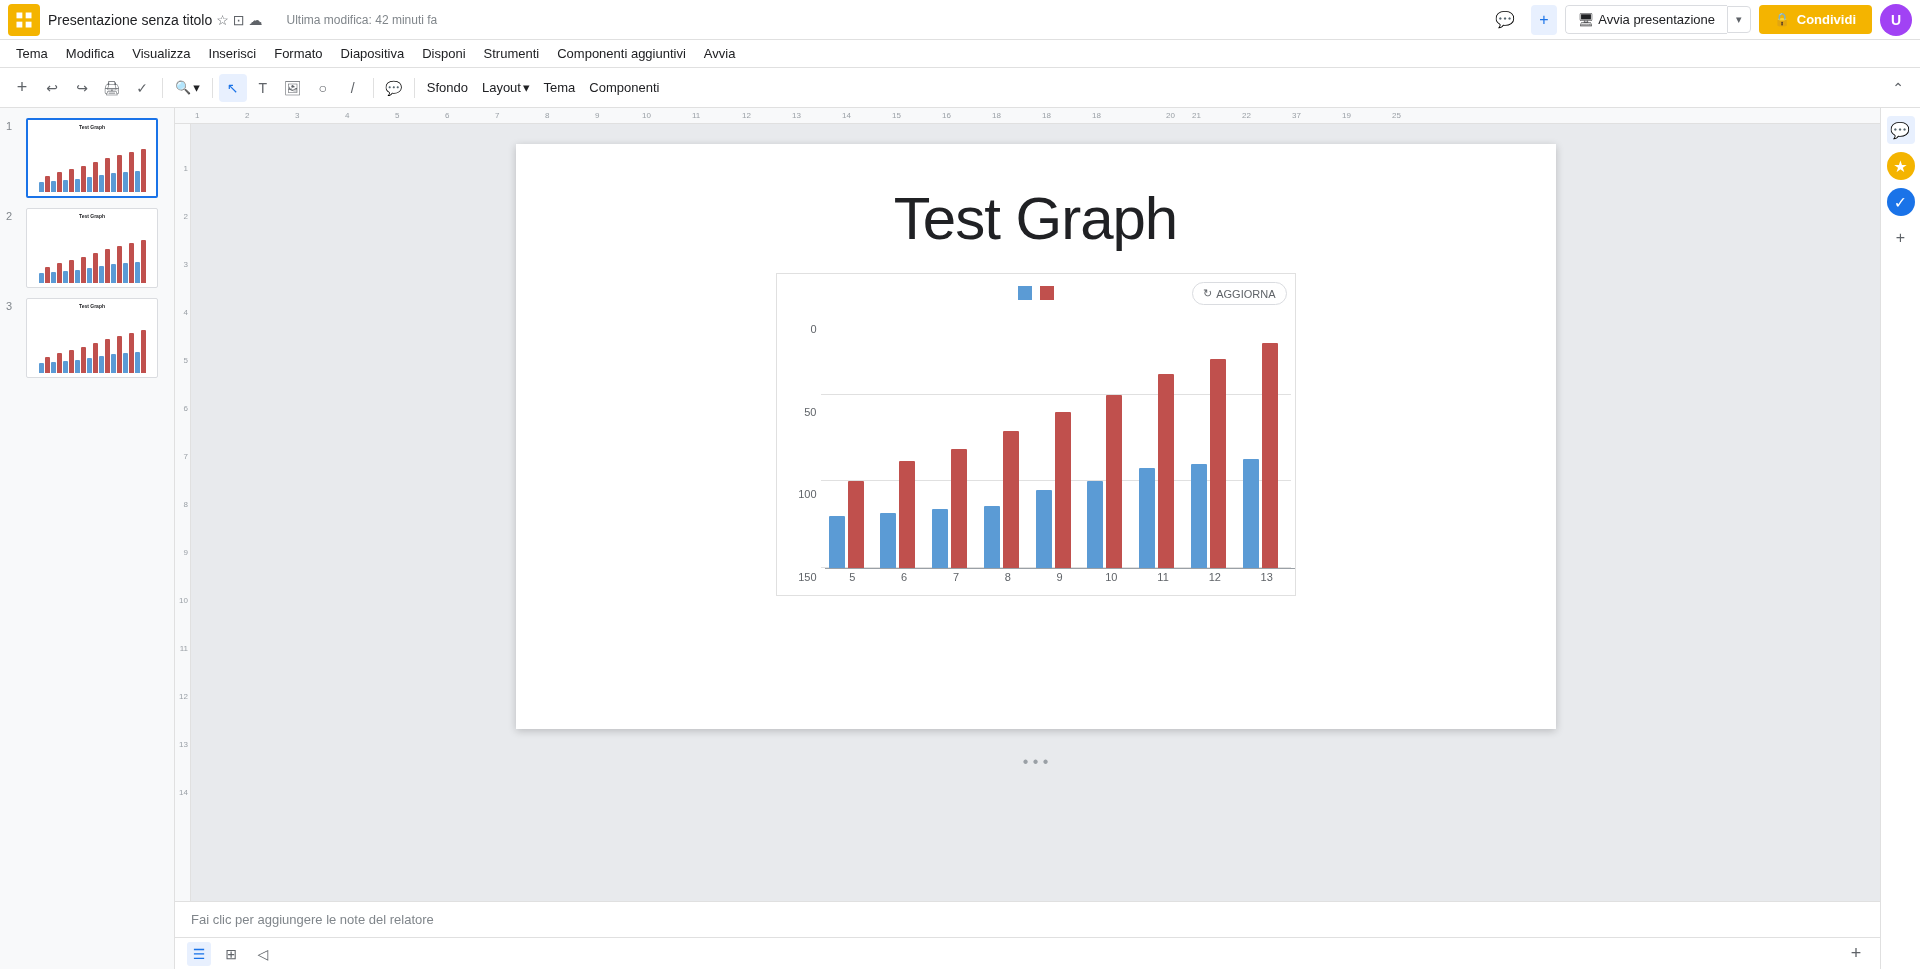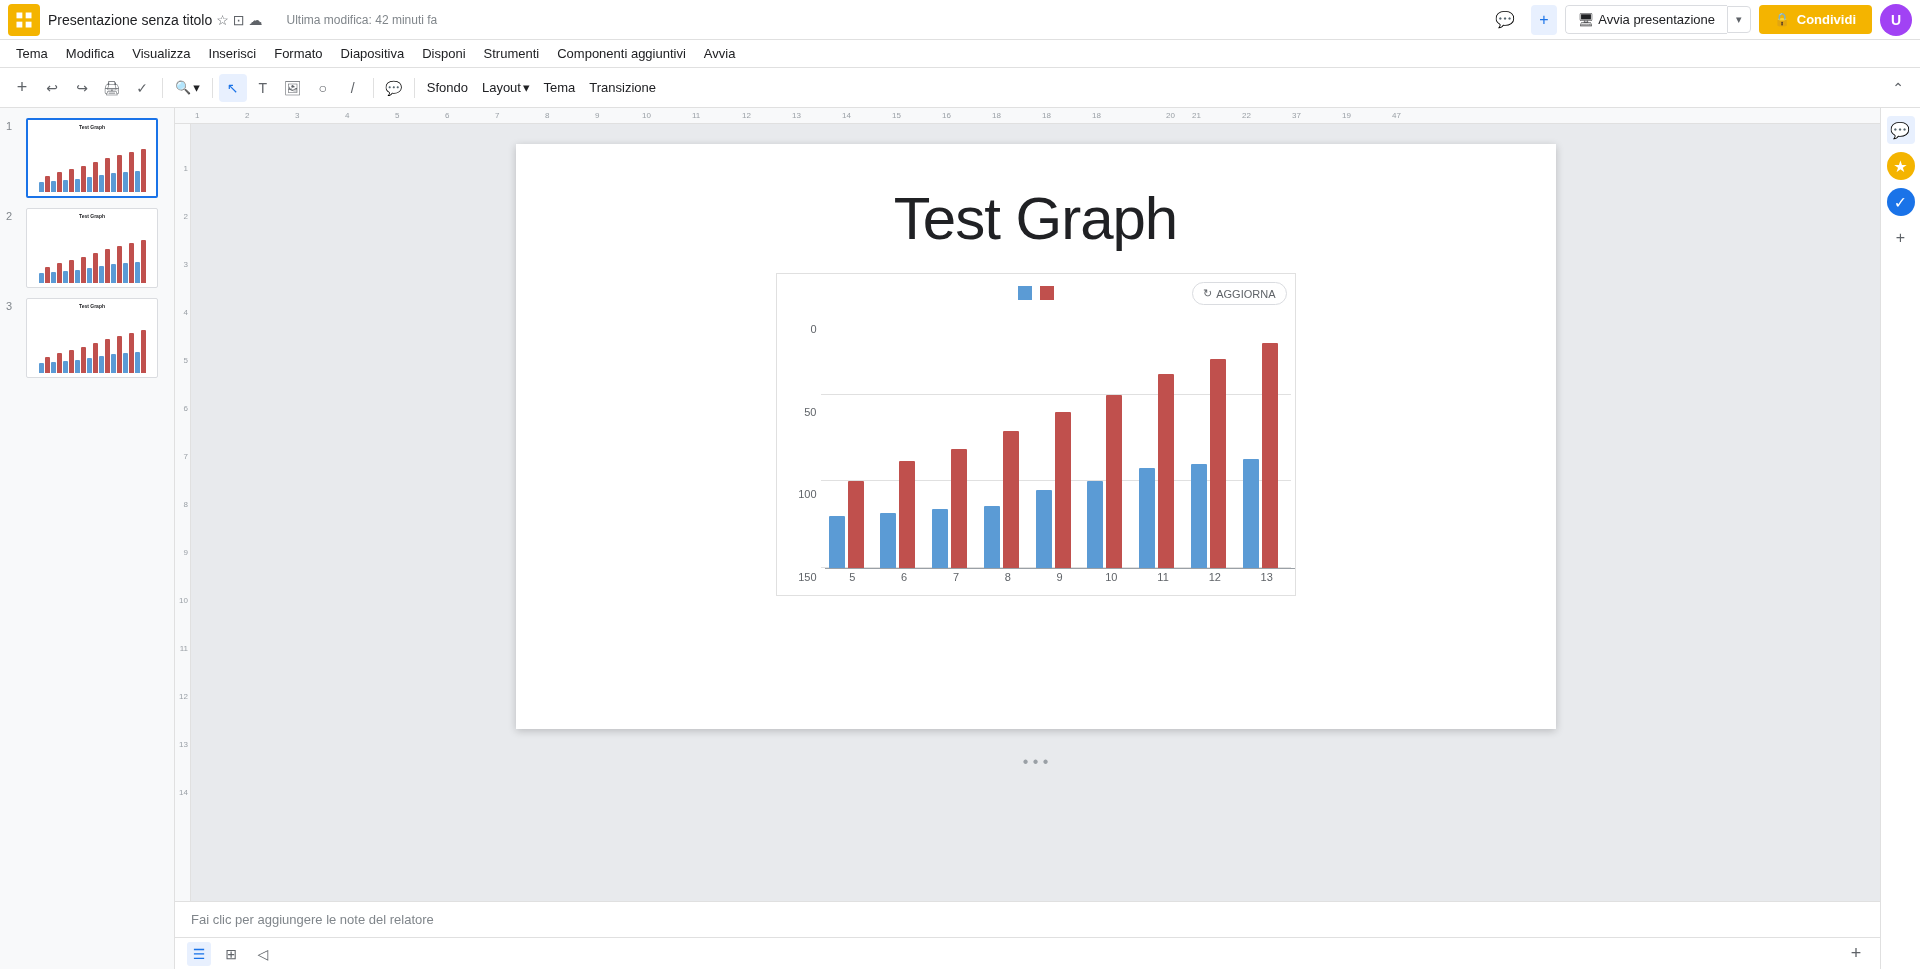--- a/index.html
+++ b/index.html
@@ -169,21 +169,21 @@
     <span>Sfondo</span>
   </div>
   <div class="toolbar-dropdown">
     <span>Layout</span>
     <span>▾</span>
   </div>
   <div class="toolbar-dropdown">
     <span>Tema</span>
   </div>
   <div class="toolbar-dropdown">
-    <span>Transizione</span>
+    <span>Componenti</span>
   </div>
   <div style="margin-left:auto;">
     <button class="toolbar-btn">⌃</button>
   </div>
 </div>
 
 <div id="main">
 
   <div id="slides-panel">
 
@@ -290,21 +290,21 @@
         <span style="font-size:8px;color:#9aa0a6;position:absolute;left:717px;">15</span>
         <span style="font-size:8px;color:#9aa0a6;position:absolute;left:767px;">16</span>
         <span style="font-size:8px;color:#9aa0a6;position:absolute;left:817px;">18</span>
         <span style="font-size:8px;color:#9aa0a6;position:absolute;left:867px;">18</span>
         <span style="font-size:8px;color:#9aa0a6;position:absolute;left:917px;">18</span>
         <span style="font-size:8px;color:#9aa0a6;position:absolute;left:991px;">20</span>
         <span style="font-size:8px;color:#9aa0a6;position:absolute;left:1017px;">21</span>
         <span style="font-size:8px;color:#9aa0a6;position:absolute;left:1067px;">22</span>
         <span style="font-size:8px;color:#9aa0a6;position:absolute;left:1117px;">37</span>
         <span style="font-size:8px;color:#9aa0a6;position:absolute;left:1167px;">19</span>
-        <span style="font-size:8px;color:#9aa0a6;position:absolute;left:1217px;">47</span>
+        <span style="font-size:8px;color:#9aa0a6;position:absolute;left:1217px;">25</span>
       </div>
     </div>
 
     <div style="display:flex;flex:1;overflow:hidden;">
 
       <div id="left-ruler" style="position:relative;width:16px;">
         <span style="font-size:8px;color:#9aa0a6;position:absolute;top:40px;right:2px;">1</span>
         <span style="font-size:8px;color:#9aa0a6;position:absolute;top:88px;right:2px;">2</span>
         <span style="font-size:8px;color:#9aa0a6;position:absolute;top:136px;right:2px;">3</span>
         <span style="font-size:8px;color:#9aa0a6;position:absolute;top:184px;right:2px;">4</span>

